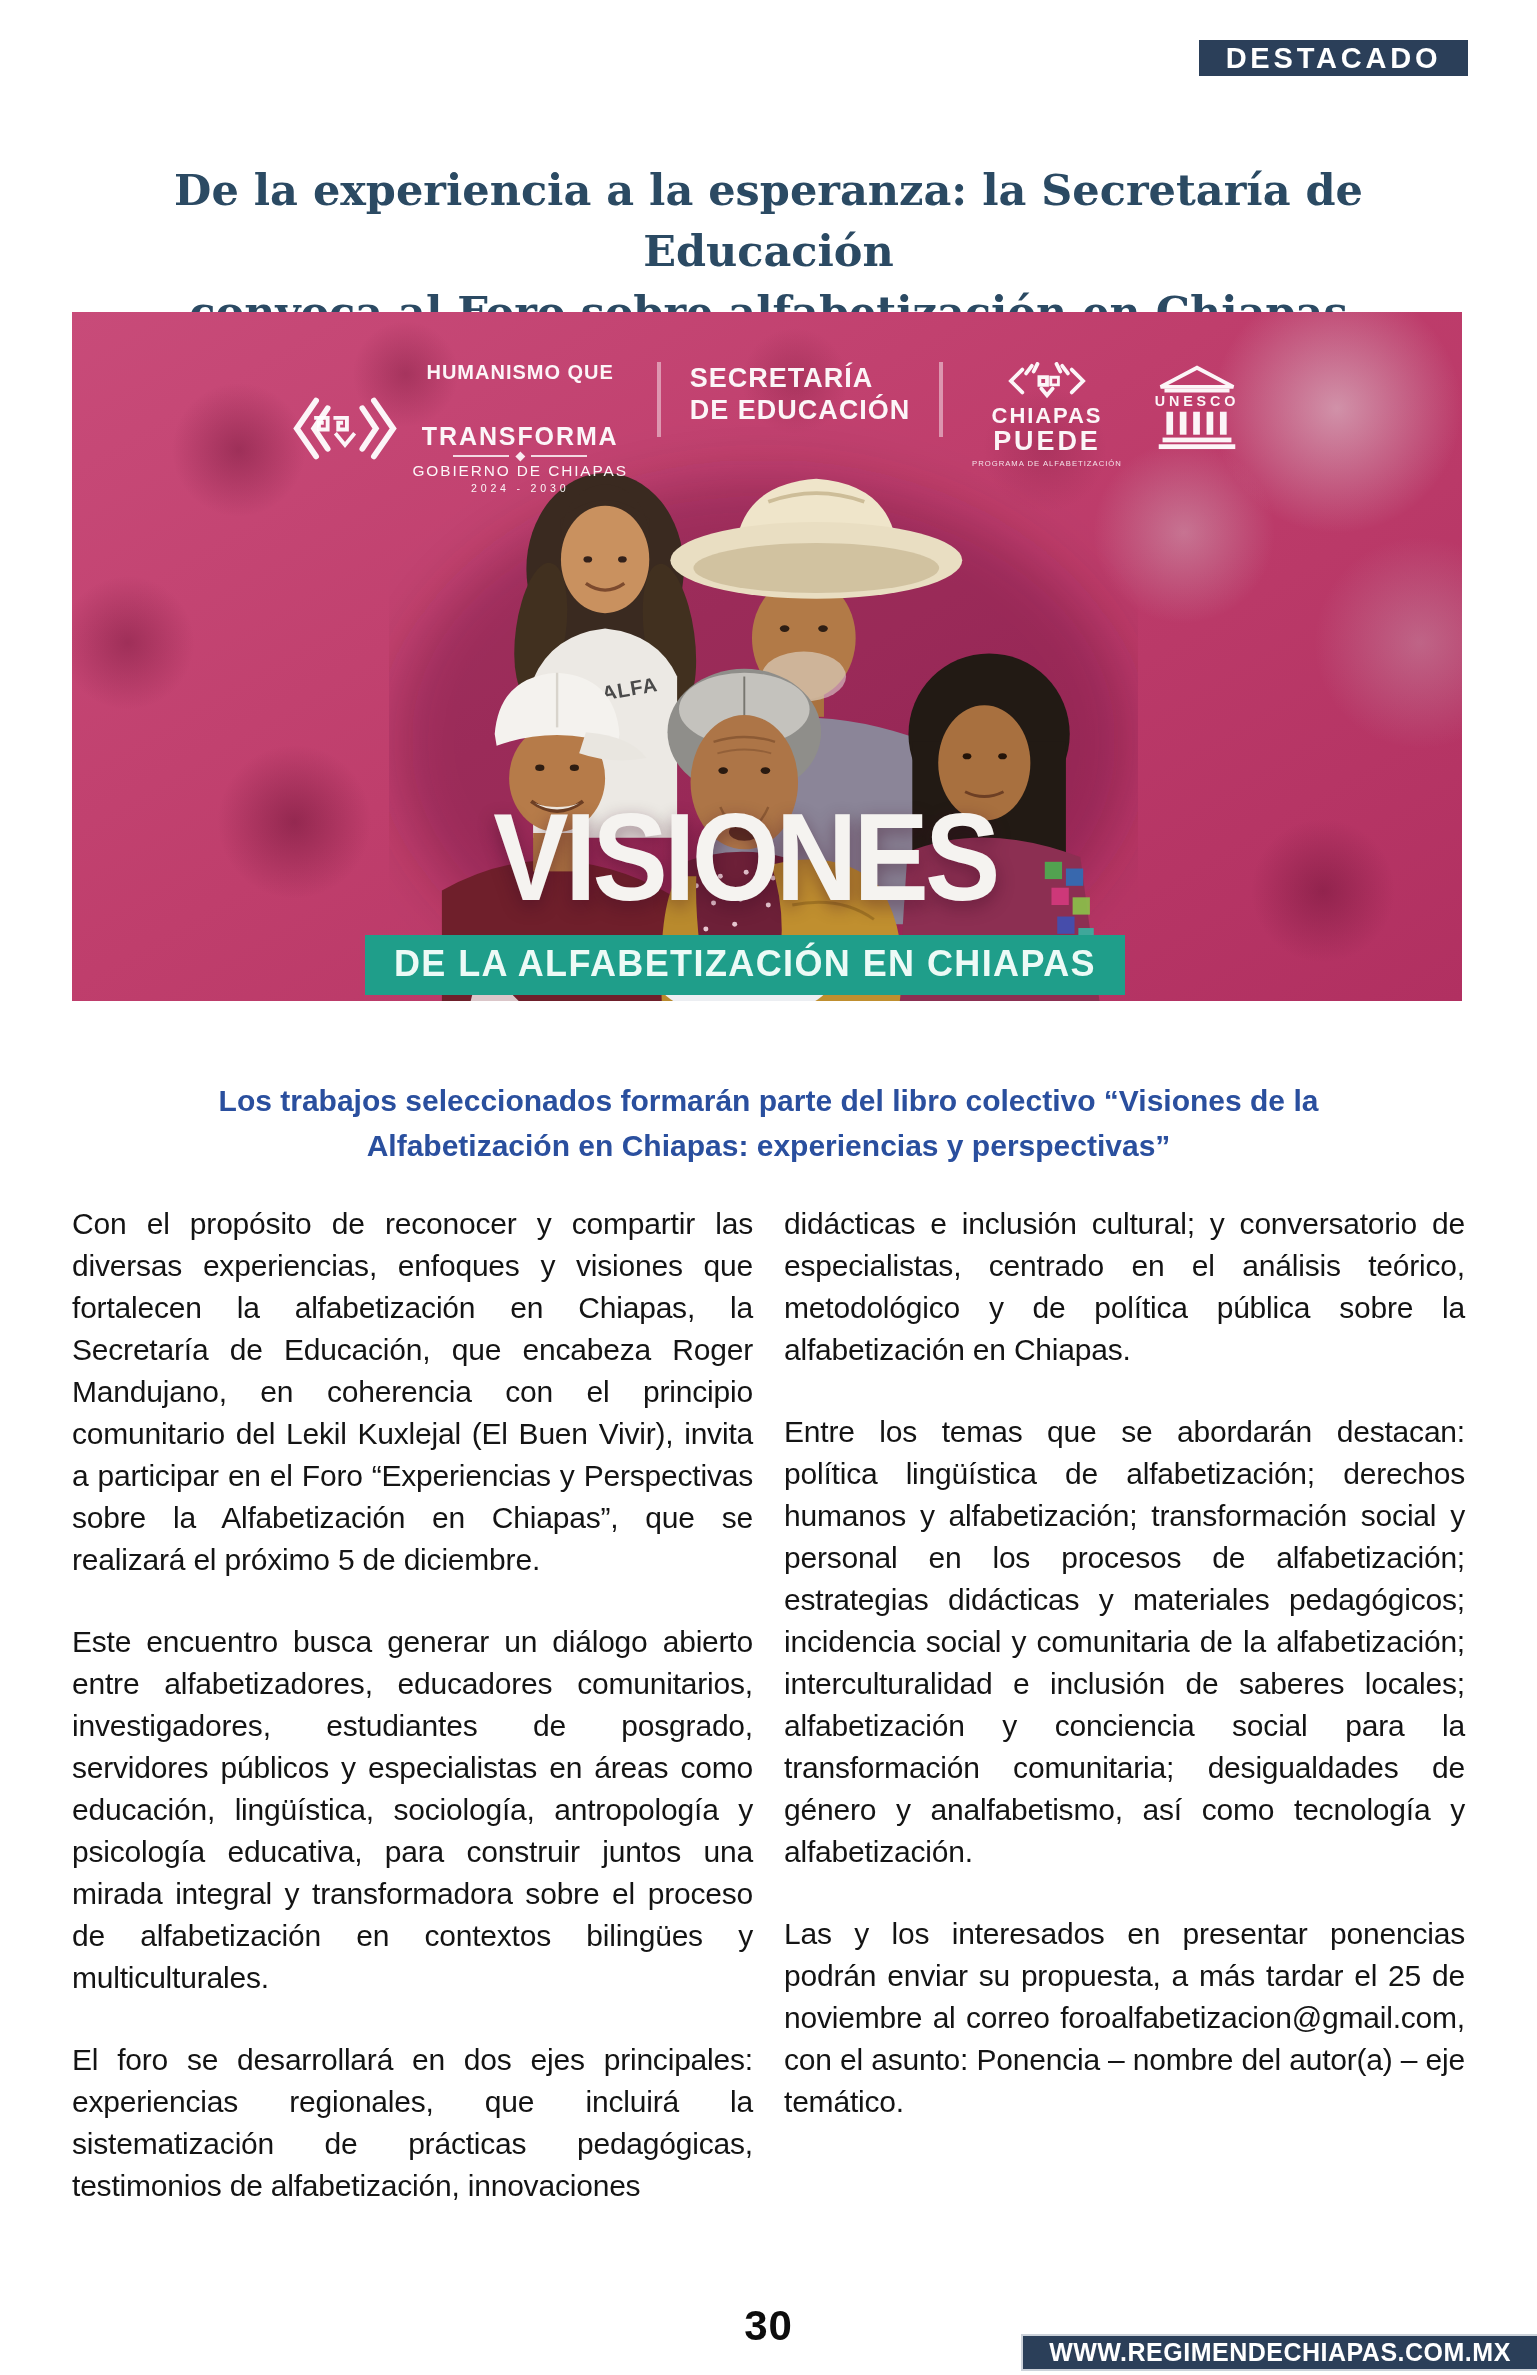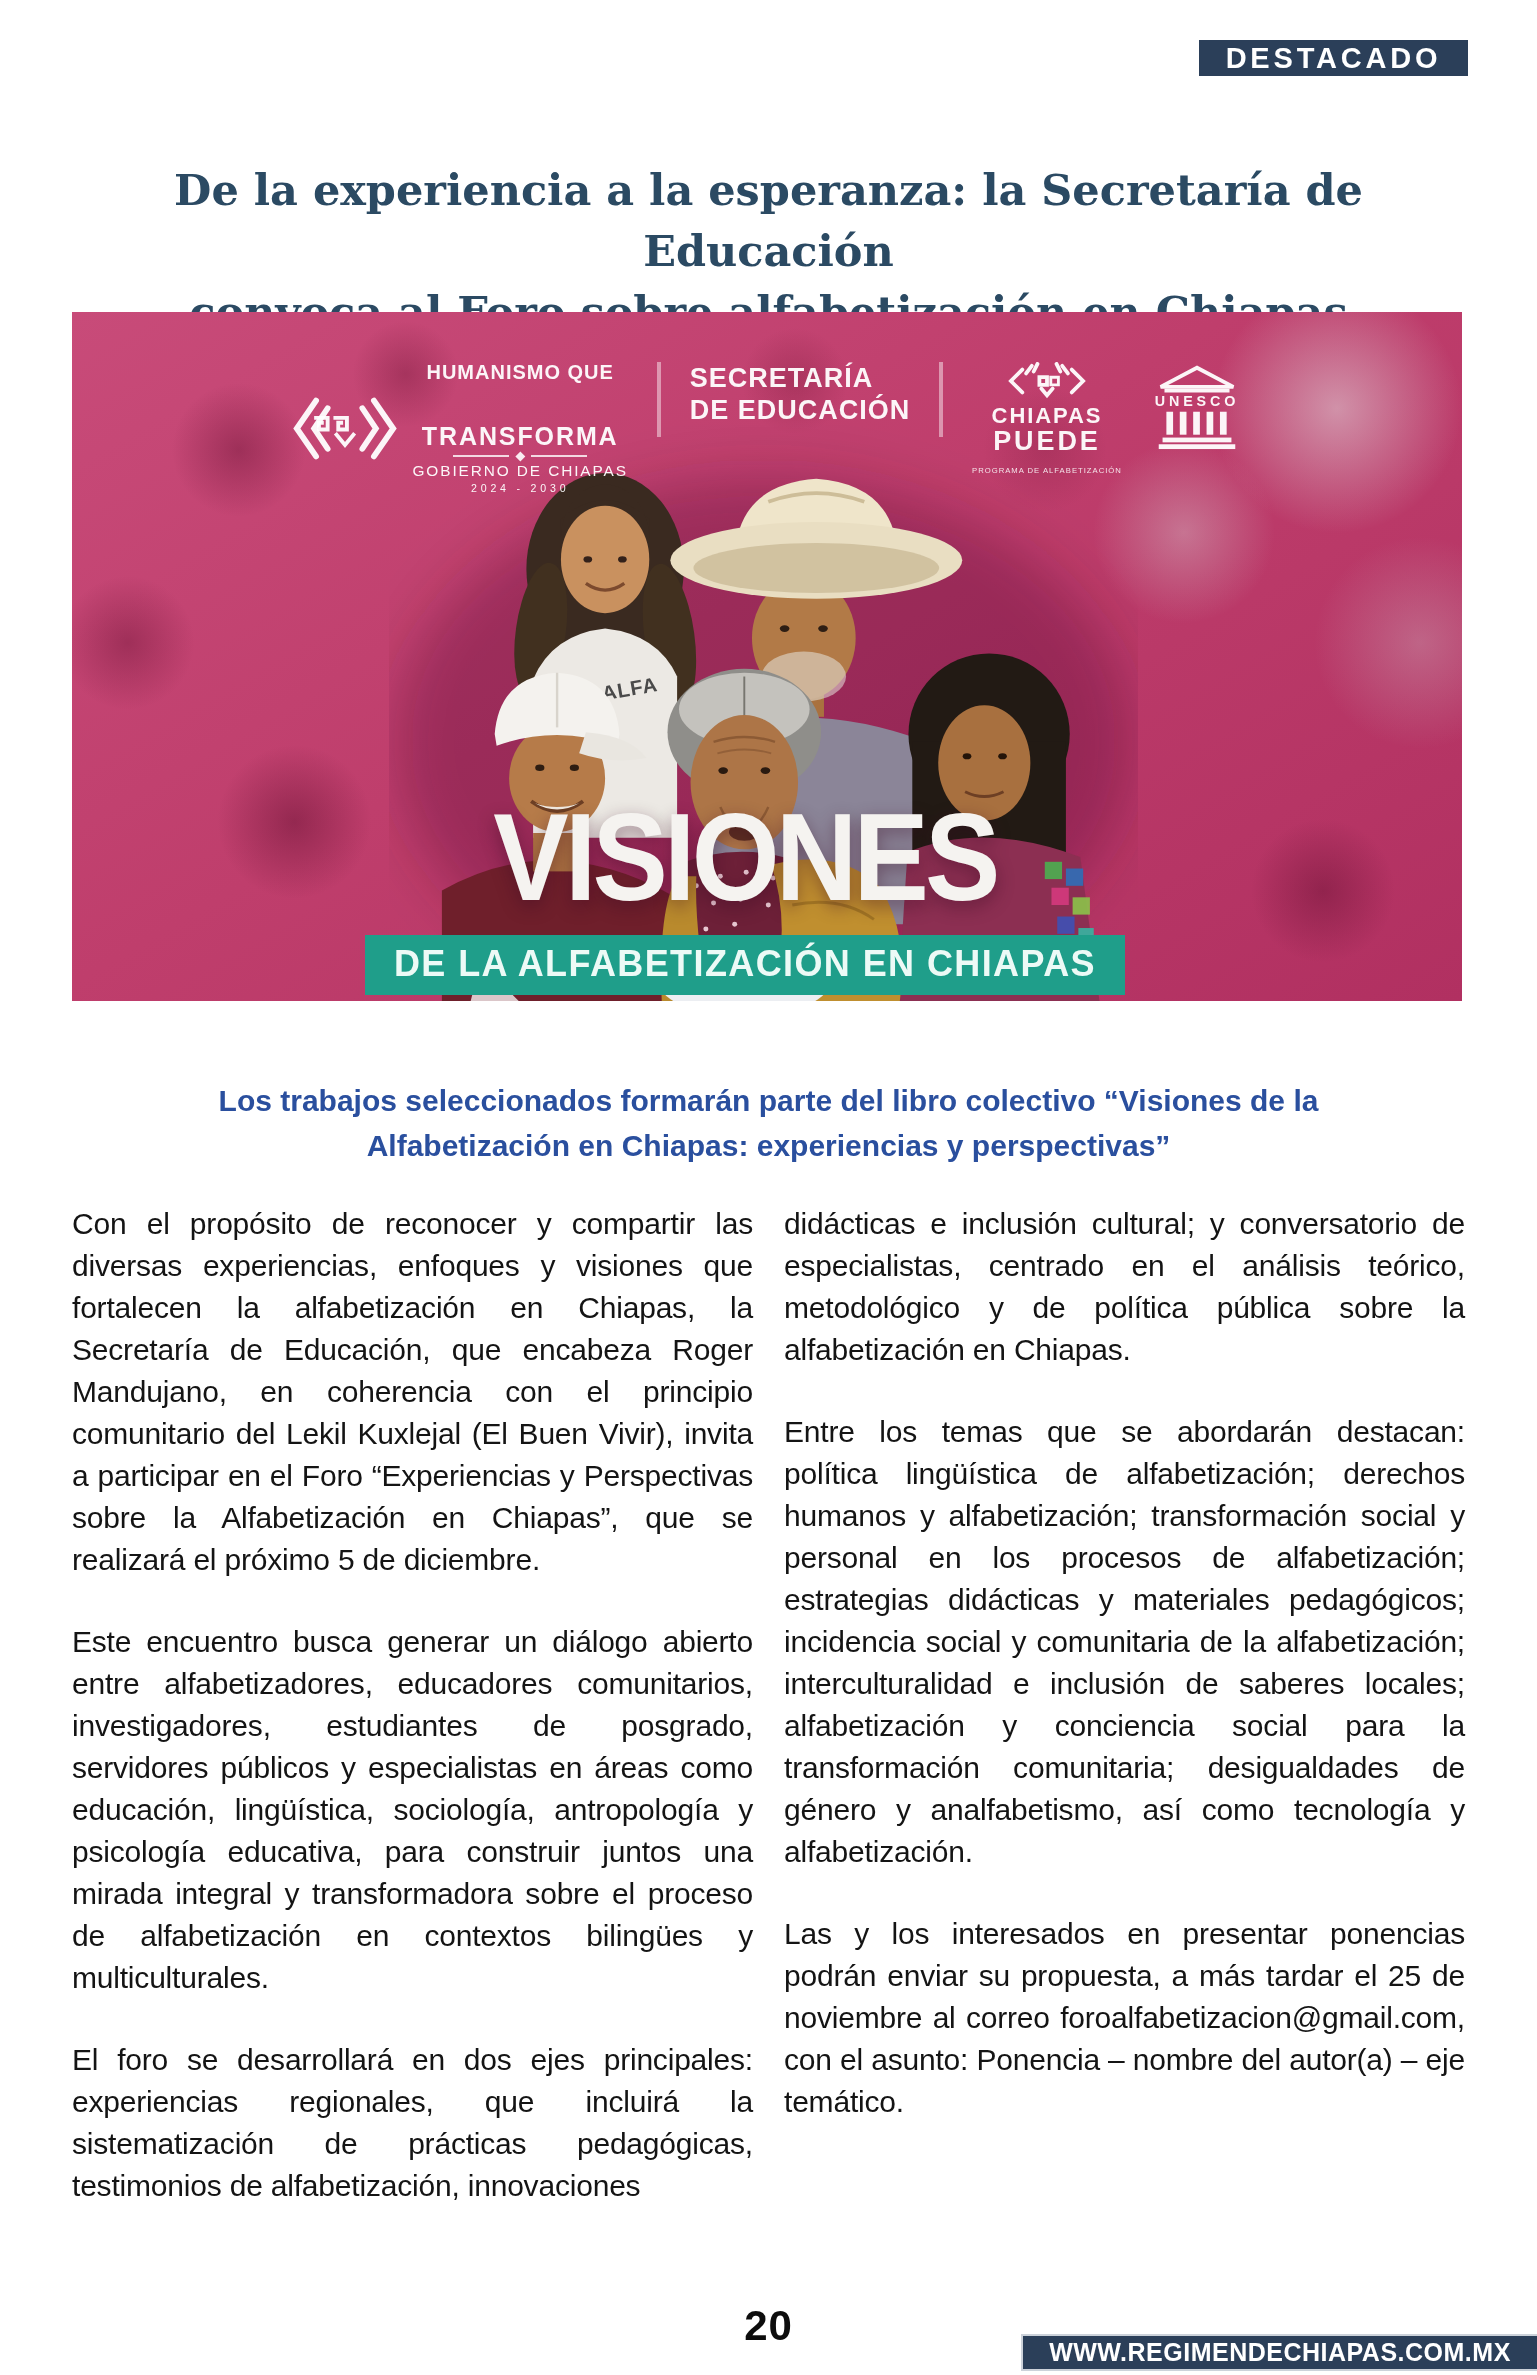--- a/index.html
+++ b/index.html
@@ -49,21 +49,21 @@
   .hum2{font-weight:bold;font-size:25px;letter-spacing:1.9px;line-height:26px;margin-top:40px;}
   .hum-div{display:flex;align-items:center;justify-content:center;gap:7.7px;margin:3.8px 0 2.9px;}
   .hum-div .bar{height:1.9px;width:56px;background:rgba(255,255,255,.8);}
   .hum-div .diamond{width:6.7px;height:6.7px;background:rgba(255,255,255,.9);transform:rotate(45deg);}
   .hum3{font-size:15.4px;letter-spacing:1.9px;}
   .hum4{font-size:10.6px;letter-spacing:3.8px;margin-top:1.9px;}
   .secretaria{font-weight:bold;font-size:27px;line-height:32px;letter-spacing:1px;}
   .chiapas-puede{text-align:center;}
   .cp1{font-weight:bold;font-size:22px;letter-spacing:1.9px;line-height:23px;}
   .cp2{font-weight:bold;font-size:27px;letter-spacing:2.9px;line-height:29px;}
-  .cp3{font-size:7.7px;letter-spacing:1px;margin-top:10px;opacity:.9;}
+  .cp3{font-size:7.7px;letter-spacing:1px;margin-top:3px;opacity:.9;}
   
   .visiones-wrap{position:absolute;left:0;right:44px;bottom:5.8px;text-align:center;}
   .visiones{
     font-weight:bold;font-size:113px;letter-spacing:-3.8px;color:#f5f3f0;
     transform:scaleY(1.1);transform-origin:bottom;line-height:115px;
     text-shadow:0 5.8px 17.3px rgba(60,10,35,.45);
   }
   .visiones-band{
     display:inline-block;margin-top:14px;background:#1f9e8a;color:#ecfaf6;
     font-weight:bold;font-size:36px;letter-spacing:1.4px;padding:7.7px 29px 10.6px;
@@ -308,18 +308,18 @@
     <p>Este encuentro busca generar un diálogo abierto entre alfabetizadores, educadores comunitarios, investigadores, estudiantes de posgrado, servidores públicos y especialistas en áreas como educación, lingüística, sociología, antropología y psicología educativa, para construir juntos una mirada integral y transformadora sobre el proceso de alfabetización en contextos bilingües y multiculturales.</p>
     <p>El foro se desarrollará en dos ejes principales: experiencias regionales, que incluirá la sistematización de prácticas pedagógicas, testimonios de alfabetización, innovaciones</p>
   </div>
   <div class="col">
     <p>didácticas e inclusión cultural; y conversatorio de especialistas, centrado en el análisis teórico, metodológico y de política pública sobre la alfabetización en Chiapas.</p>
     <p>Entre los temas que se abordarán destacan: política lingüística de alfabetización; derechos humanos y alfabetización; transformación social y personal en los procesos de alfabetización; estrategias didácticas y materiales pedagógicos; incidencia social y comunitaria de la alfabetización; interculturalidad e inclusión de saberes locales; alfabetización y conciencia social para la transformación comunitaria; desigualdades de género y analfabetismo, así como tecnología y alfabetización.</p>
     <p>Las y los interesados en presentar ponencias podrán enviar su propuesta, a más tardar el 25 de noviembre al correo foroalfabetizacion@gmail.com, con el asunto: Ponencia – nombre del autor(a) – eje temático.</p>
   </div>
 </div>
 
-<div class="page-number">20</div>
+<div class="page-number">30</div>
 
 <div class="website-bar">
   <span>WWW.REGIMENDECHIAPAS.COM.MX</span>
 </div>
 
 
 </body></html>

